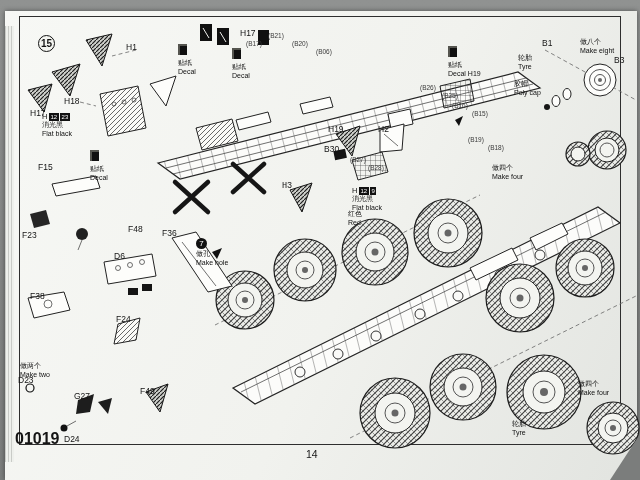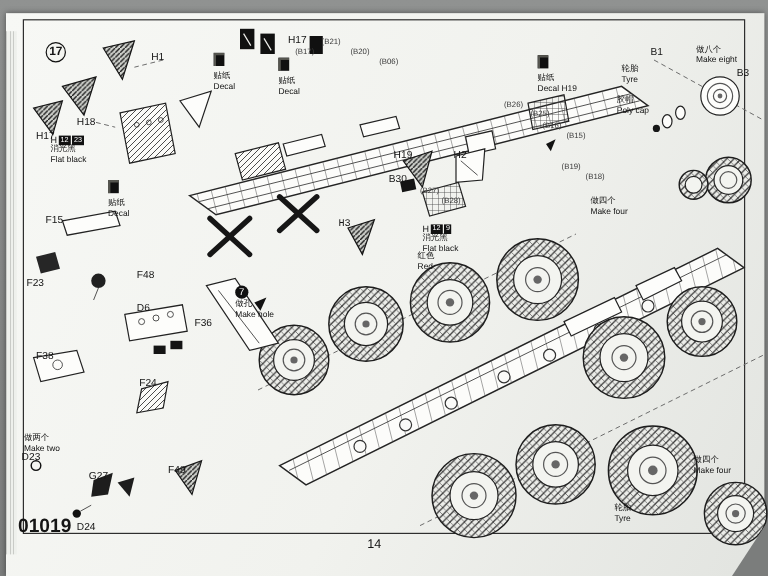--- a/index.html
+++ b/index.html
@@ -216,30 +216,30 @@
     <polygon class="part" points="380,130 404,124 402,150 380,152"></polygon>
     <line class="thin" x1="384" y1="134" x2="398" y2="146"></line>
     <polygon class="darkpart" points="290,190 312,183 302,212"></polygon>
     <rect x="334" y="150" width="12" height="9" fill="#141414" transform="rotate(-12 340 154)"></rect>
     <polygon points="352,160 382,152 388,172 358,180" fill="url(#grid)" stroke="#222" stroke-width="1"></polygon>
 
     <polygon points="212,252 222,248 217,259" fill="#111"></polygon>
     <polygon points="455,120 463,116 459,126" fill="#111"></polygon>
   </svg>
 
-  <div class="step-badge">17</div>
+  <div class="step-badge">15</div>
   <div class="labels-layer">
       <span class="part-label" style="left: 126px; top: 42px;">H1</span>
       <span class="part-label" style="left: 240px; top: 28px;">H17</span>
       <span class="part-label" style="left: 64px; top: 96px;">H18</span>
       <span class="part-label" style="left: 30px; top: 108px;">H17</span>
-      <span class="part-label" style="left: 38px; top: 178px; text-align: right;">F15</span>
+      <span class="part-label" style="left: 38px; top: 162px; text-align: right;">F15</span>
       <span class="part-label" style="left: 22px; top: 206px; margin-top: 24px;">F23</span>
-      <span class="part-label" style="left: 70px; top: 224px; padding-left: 44px;">F48</span>
-      <span class="part-label" style="left: 162px; top: 228px; margin-top: 36px;">F36</span>
+      <span class="part-label" style="left: 84px; top: 224px; padding-left: 44px;">F48</span>
+      <span class="part-label" style="left: 162px; top: 228px;">F36</span>
       <span class="part-label" style="left: 114px; top: 251px;">D6</span>
       <span class="part-label" style="left: 30px; top: 291px;">F38</span>
       <span class="part-label" style="left: 116px; top: 314px;">F24</span>
       <span class="part-label" style="left: 18px; top: 375px;">D23</span>
       <span class="part-label" style="left: 74px; top: 391px;">G27</span>
       <span class="part-label" style="left: 140px; top: 386px;">F49</span>
       <span class="part-label" style="left: 64px; top: 434px;">D24</span>
       <span class="part-label" style="left: 328px; top: 124px;">H19</span>
       <span class="part-label" style="left: 378px; top: 124px;">H2</span>
       <span class="part-label" style="left: 324px; top: 144px;">B30</span>

